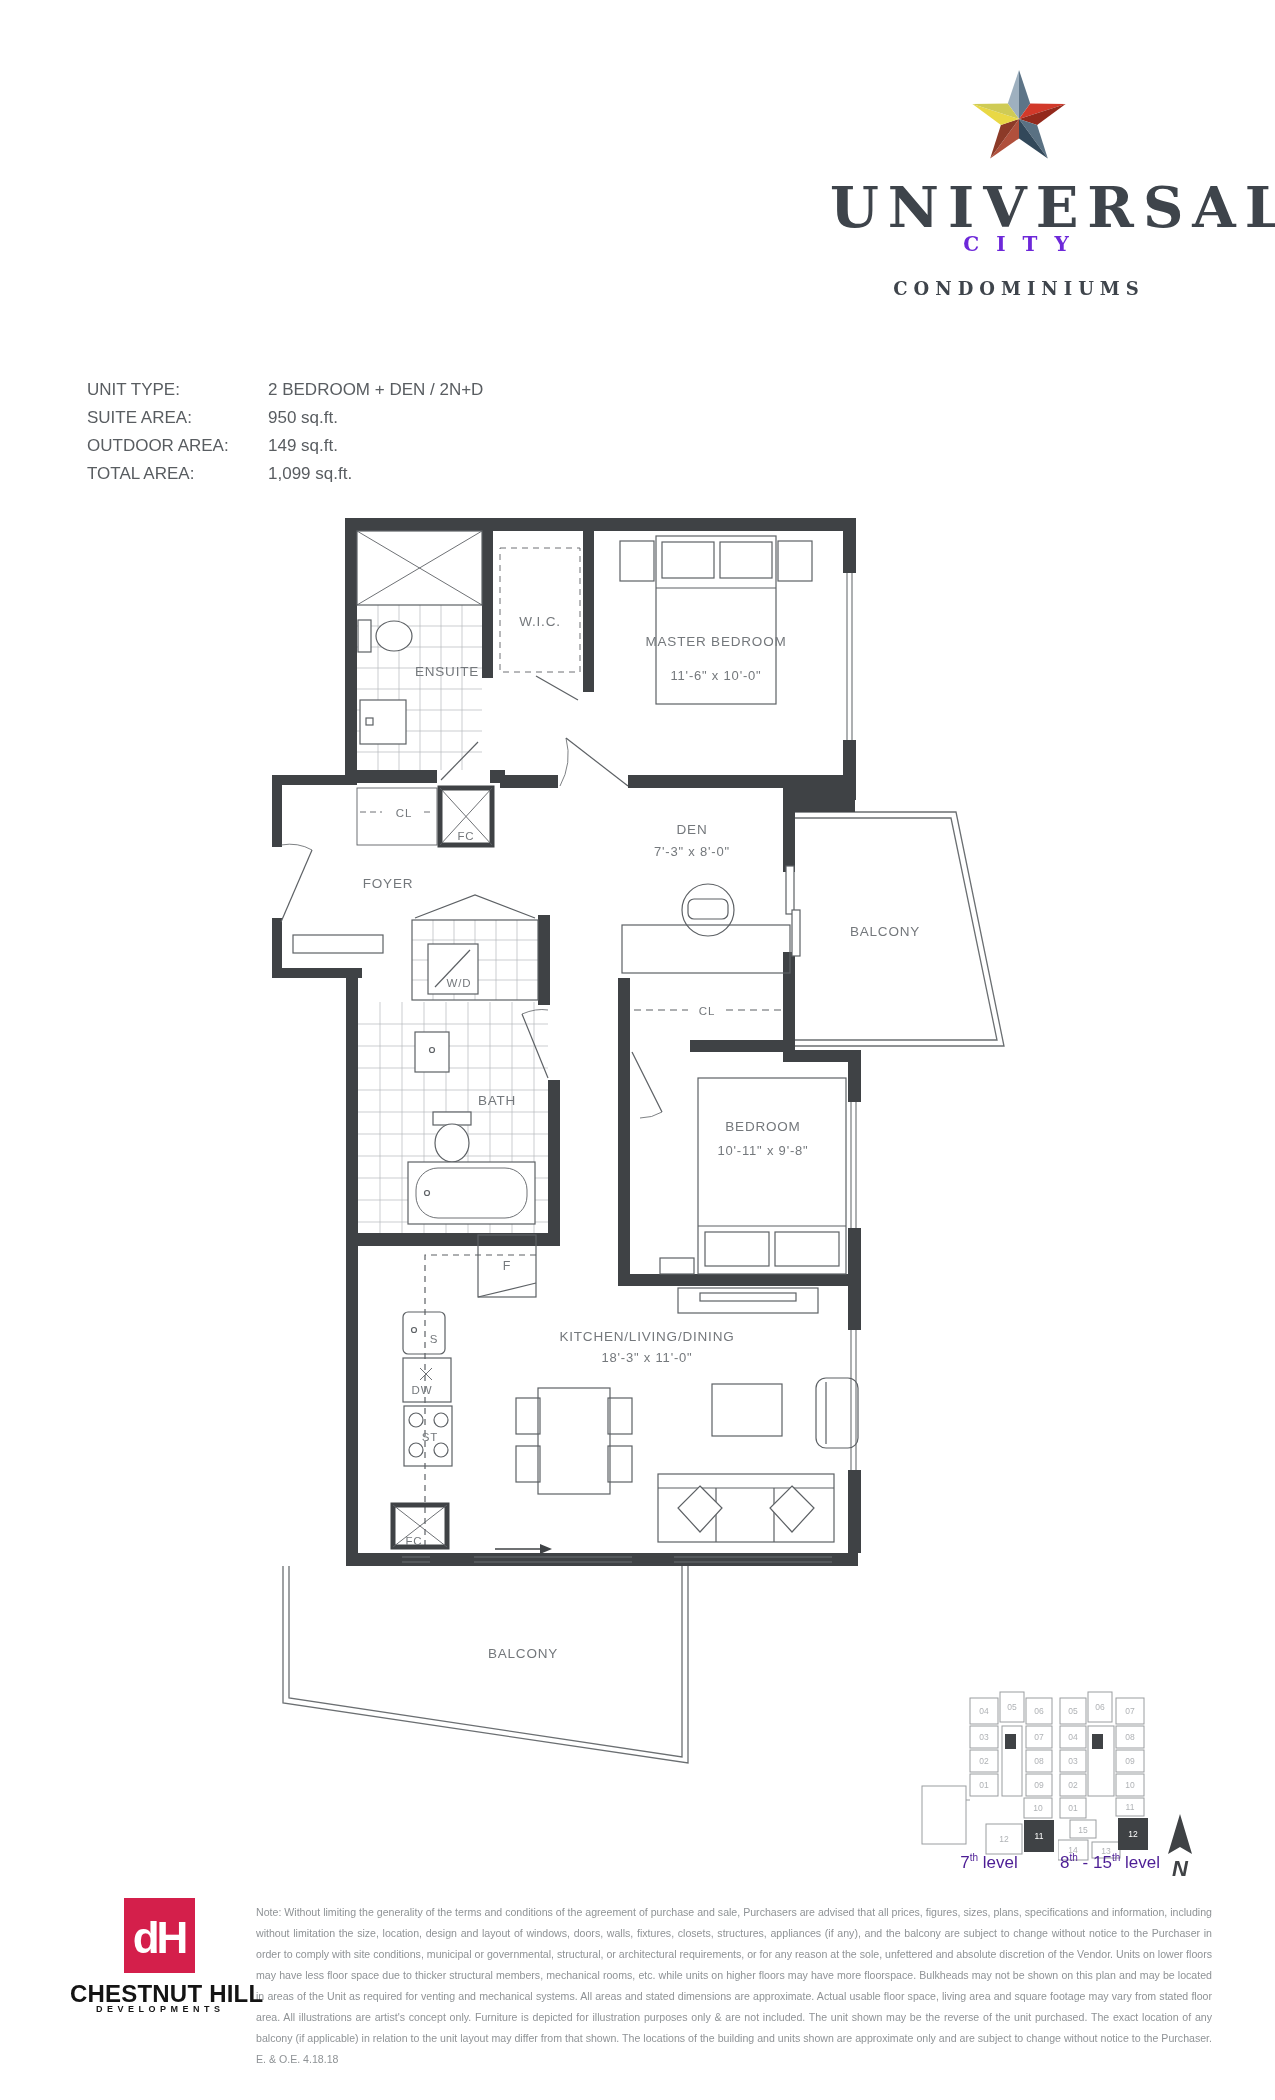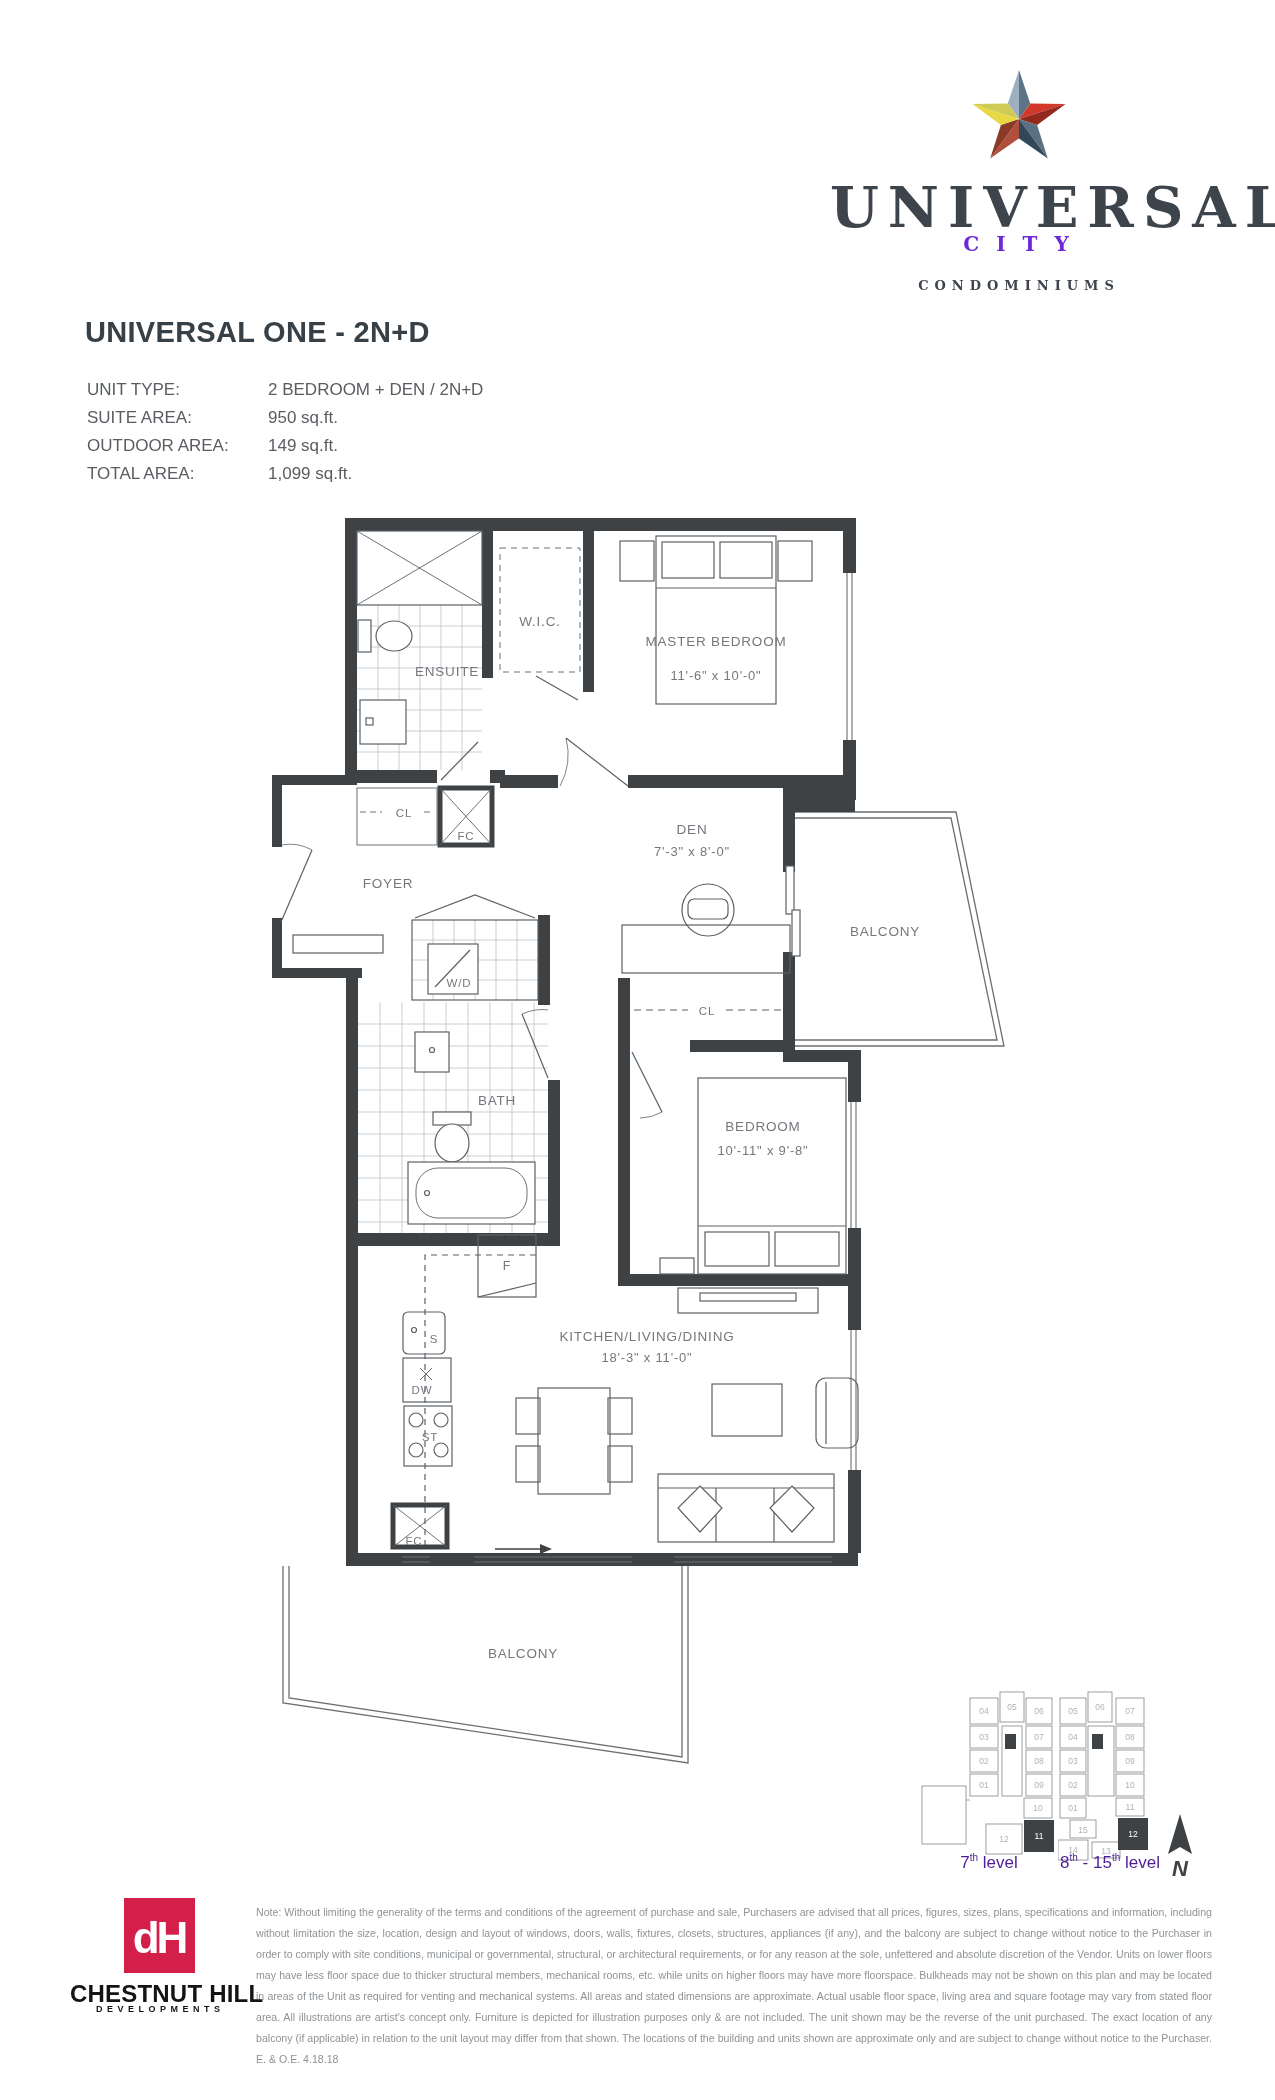--- a/index.html
+++ b/index.html
@@ -8,21 +8,21 @@
   
   .brand{position:absolute;left:830px;top:60px;width:372px;text-align:center;color:#3e444b;}
   .brand-star{position:absolute;left:137px;top:4px;width:104px;height:104px;}
   .brand-name{position:absolute;top:114px;left:0;width:372px;
       font-family:"DejaVu Serif",serif;font-weight:700;font-size:56px;letter-spacing:9px;
       white-space:nowrap;color:#3e444b;}
   .brand-city{position:absolute;top:172px;left:0;width:372px;
       font-family:"DejaVu Serif",serif;font-weight:700;font-size:20px;letter-spacing:17px;
       text-indent:17px;color:#6d28d9;}
   .brand-tag{position:absolute;top:218px;left:0;width:372px;
-      font-family:"DejaVu Serif",serif;font-weight:600;font-size:13px;letter-spacing:6px;
+      font-family:"DejaVu Serif",serif;font-weight:600;font-size:18px;letter-spacing:6px;
       text-indent:6px;color:#3e444b;}
   
   .title{position:absolute;left:85px;top:316px;font-size:29px;font-weight:bold;
       color:#374046;letter-spacing:0.3px;}
   .specs{position:absolute;left:87px;top:376px;font-size:17px;color:#595d61;}
   .spec-row{display:flex;height:28px;line-height:28px;}
   .spec-label{width:181px;}
   .spec-value{white-space:nowrap;}
   
   .plan-svg{position:absolute;left:0;top:0;width:1275px;height:2100px;}
@@ -61,21 +61,20 @@
         <polygon points="0,0 -28.8,39.6 -18.1,5.9" fill="#8c3a28"></polygon>
         <polygon points="0,0 -18.1,5.9 -46.6,-15.1" fill="#e9d845"></polygon>
         <polygon points="0,0 -46.6,-15.1 -11.2,-15.4" fill="#cfcb55"></polygon>
       </g>
     </svg>
     <div class="brand-name">UNIVERSAL</div>
     <div class="brand-city">CITY</div>
     <div class="brand-tag">CONDOMINIUMS</div>
   </div>
 
-  <div class="title">UNIVERSAL ONE - 2N+D</div>
 
   <div class="specs">
     <div class="spec-row">
       <div class="spec-label">UNIT TYPE:</div>
       <div class="spec-value">2 BEDROOM + DEN / 2N+D</div>
     </div>
     <div class="spec-row">
       <div class="spec-label">SUITE AREA:</div>
       <div class="spec-value">950 sq.ft.</div>
     </div>

